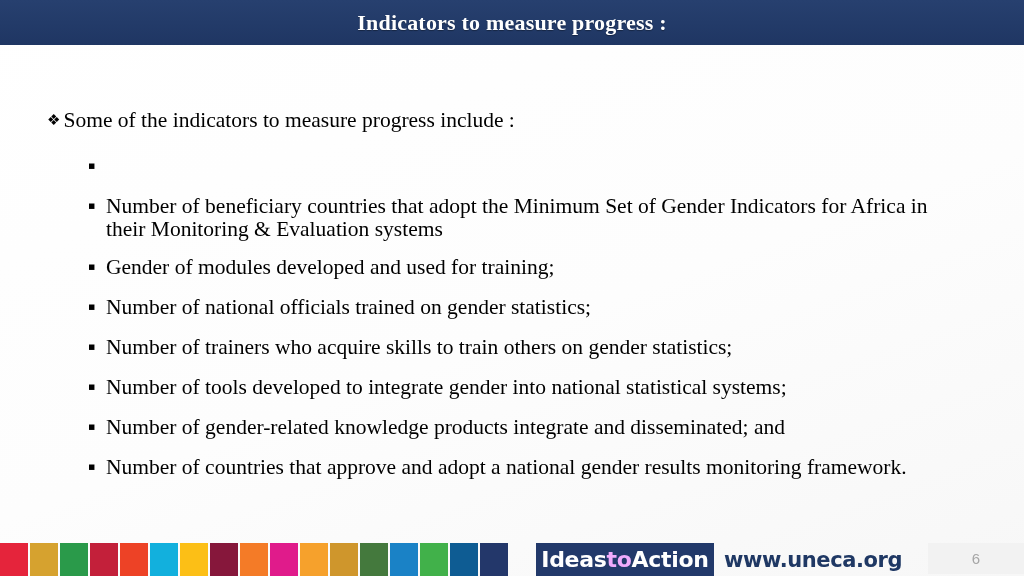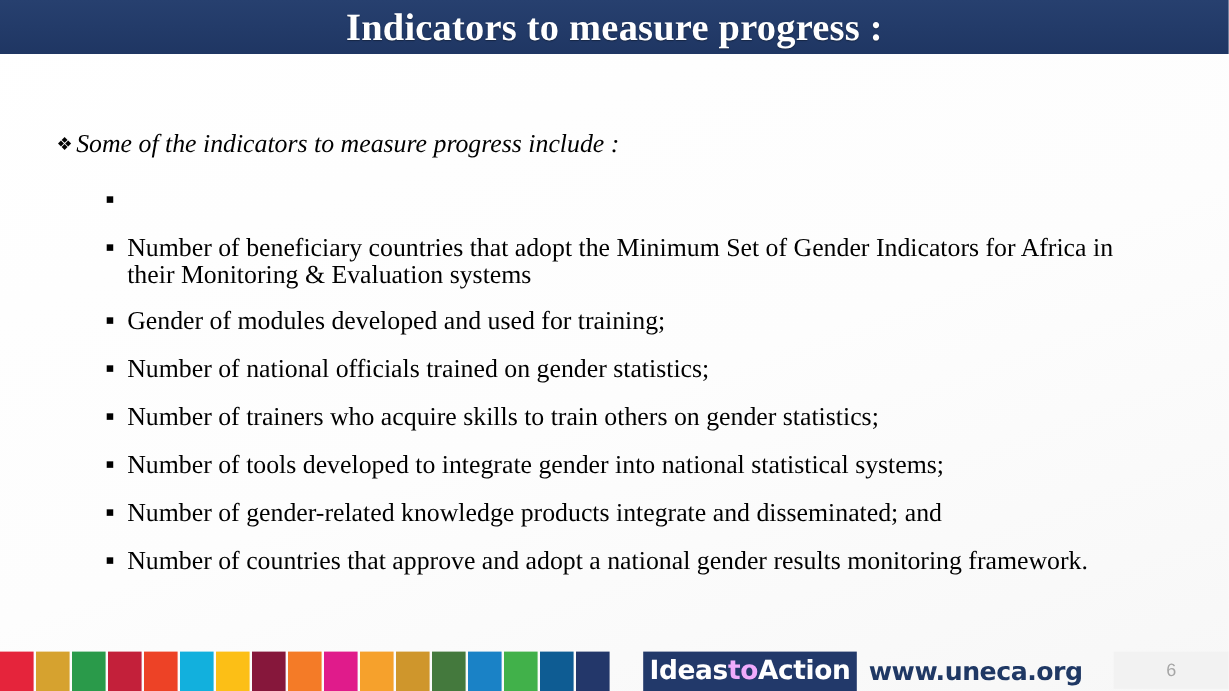--- a/index.html
+++ b/index.html
@@ -31,21 +31,21 @@
     background: #21396a;
     background: linear-gradient(180deg, #27406f 0%, #1f3663 100%);
     display: flex;
     align-items: center;
     justify-content: center;
   }
   .title-text {
     color: #ffffff;
     font-family: "Liberation Serif", "DejaVu Serif", serif;
     font-weight: bold;
-    font-size: 32px;
+    font-size: 22px;
     letter-spacing: 0.2px;
     text-shadow: 0 1px 1px rgba(0,0,0,0.35);
     white-space: nowrap;
   }
 
   
   .content {
     position: absolute;
     left: 0;
     top: 45px;
@@ -66,21 +66,20 @@
   .lead-marker {
     font-family: "DejaVu Sans", sans-serif;
     font-size: 15px;
     line-height: 26px;
     margin-right: 3px;
     color: #000;
   }
   .lead-text {
     font-size: 21.5px;
     line-height: 26px;
-    font-style: italic;
   }
 
   .bullet-list {
     position: absolute;
     left: 88px;
     top: 107px;
     width: 850px;
     margin: 0;
     padding: 0;
     list-style: none;

